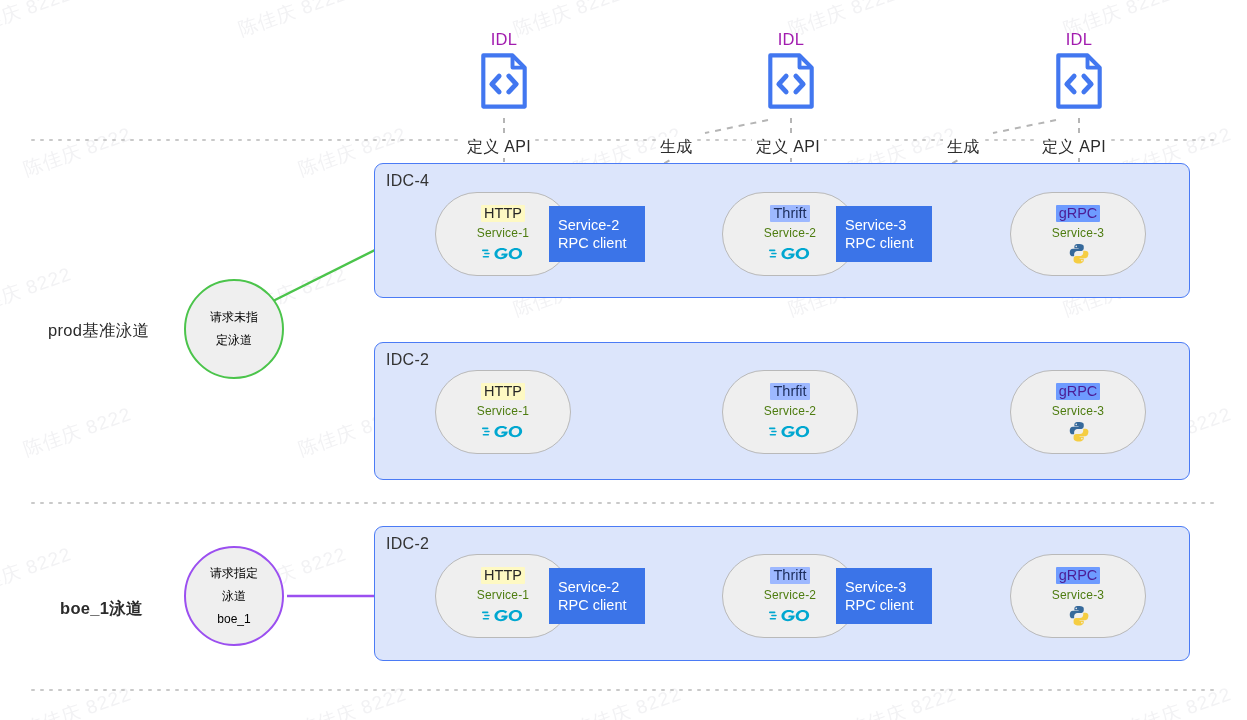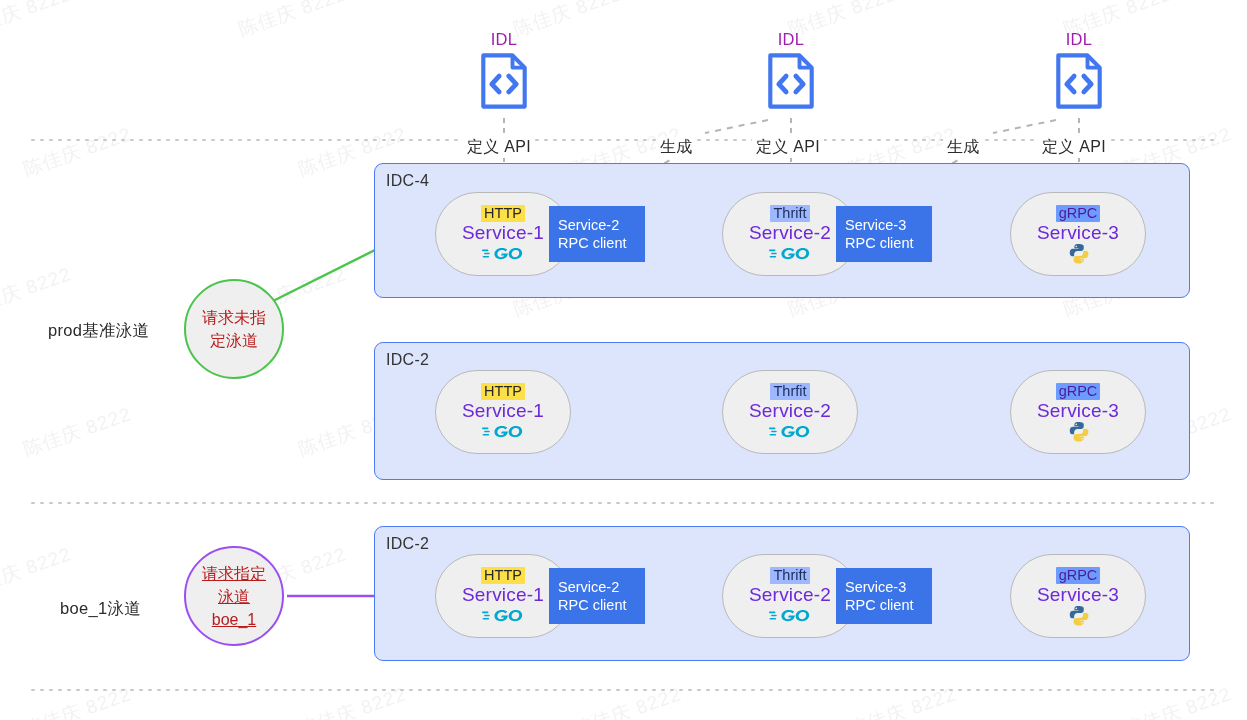--- a/index.html
+++ b/index.html
@@ -58,24 +58,24 @@
     border-radius:42px;
     box-sizing:border-box;
     display:flex;flex-direction:column;
     align-items:center;justify-content:center;
     gap:1px;
   }
   .svc .proto{
     font-size:14.5px;line-height:17px;
     padding:0 3px;border-radius:1px;
   }
-  .proto.http{background:#fde047;color:#262626;}
+  .proto.http{background:#fef9c3;color:#262626;}
   .proto.thrift{background:#9db8ff;color:#1c2d5c;}
   .proto.grpc{background:#6e9bff;color:#4c1d95;}
-  .svc .sname{font-size:19px;color:#6d28d9;line-height:20px;letter-spacing:.2px;}
+  .svc .sname{font-size:12px;color:#4d7c0f;line-height:20px;letter-spacing:.2px;}
   .svc .logo{height:20px;display:flex;align-items:center;justify-content:center;}
 
   
   .rpc{
     position:absolute;
     width:96px;height:56px;
     background:#3b74e8;
     color:#ffffff;
     font-size:14.5px;
     line-height:18px;
@@ -86,25 +86,25 @@
   }
 
   
   .circ{
     position:absolute;
     width:100px;height:100px;border-radius:50%;
     background:#efefef;
     box-sizing:border-box;
     display:flex;flex-direction:column;
     align-items:center;justify-content:center;
-    font-size:16px;color:#b91c1c;line-height:23px;
+    font-size:12px;color:#000000;line-height:23px;
     text-align:center;
   }
   .circ.green{border:2.2px solid #4bc44b;}
-  .circ.purple{border:2.2px solid #9b4ff0;text-decoration:underline;}
+  .circ.purple{border:2.2px solid #9b4ff0;}
 
   
   .side-label{
     position:absolute;font-size:16.5px;color:#2b2b2b;letter-spacing:.3px;
     white-space:nowrap;
   }
 
   
   .cap{
     position:absolute;font-size:16px;color:#2b2b2b;white-space:nowrap;
@@ -243,21 +243,21 @@
   <div id="caption-layer">
       <div class="cap" style="left: 463px; top: 137px;">定义 API</div>
       <div class="cap" style="left: 656px; top: 137px;">生成</div>
       <div class="cap" style="left: 752px; top: 137px;">定义 API</div>
       <div class="cap" style="left: 943px; top: 137px;">生成</div>
       <div class="cap" style="left: 1038px; top: 137px;">定义 API</div>
     </div>
 
   <div id="lane-label-layer">
       <div class="side-label" style="left: 48px; top: 320px;">prod基准泳道</div>
-      <div class="side-label" style="left: 60px; top: 598px;">boe_1泳道</div>
+      <div class="side-label" style="left: 60px; top: 598px; font-weight: bold;">boe_1泳道</div>
     </div>
 
   <div id="circle-layer">
       <div class="circ green" style="left: 184px; top: 279px;">
         <div>请求未指</div>
         <div>定泳道</div>
       </div>
       <div class="circ purple" style="left: 184px; top: 546px;">
         <div>请求指定</div>
         <div>泳道</div>

